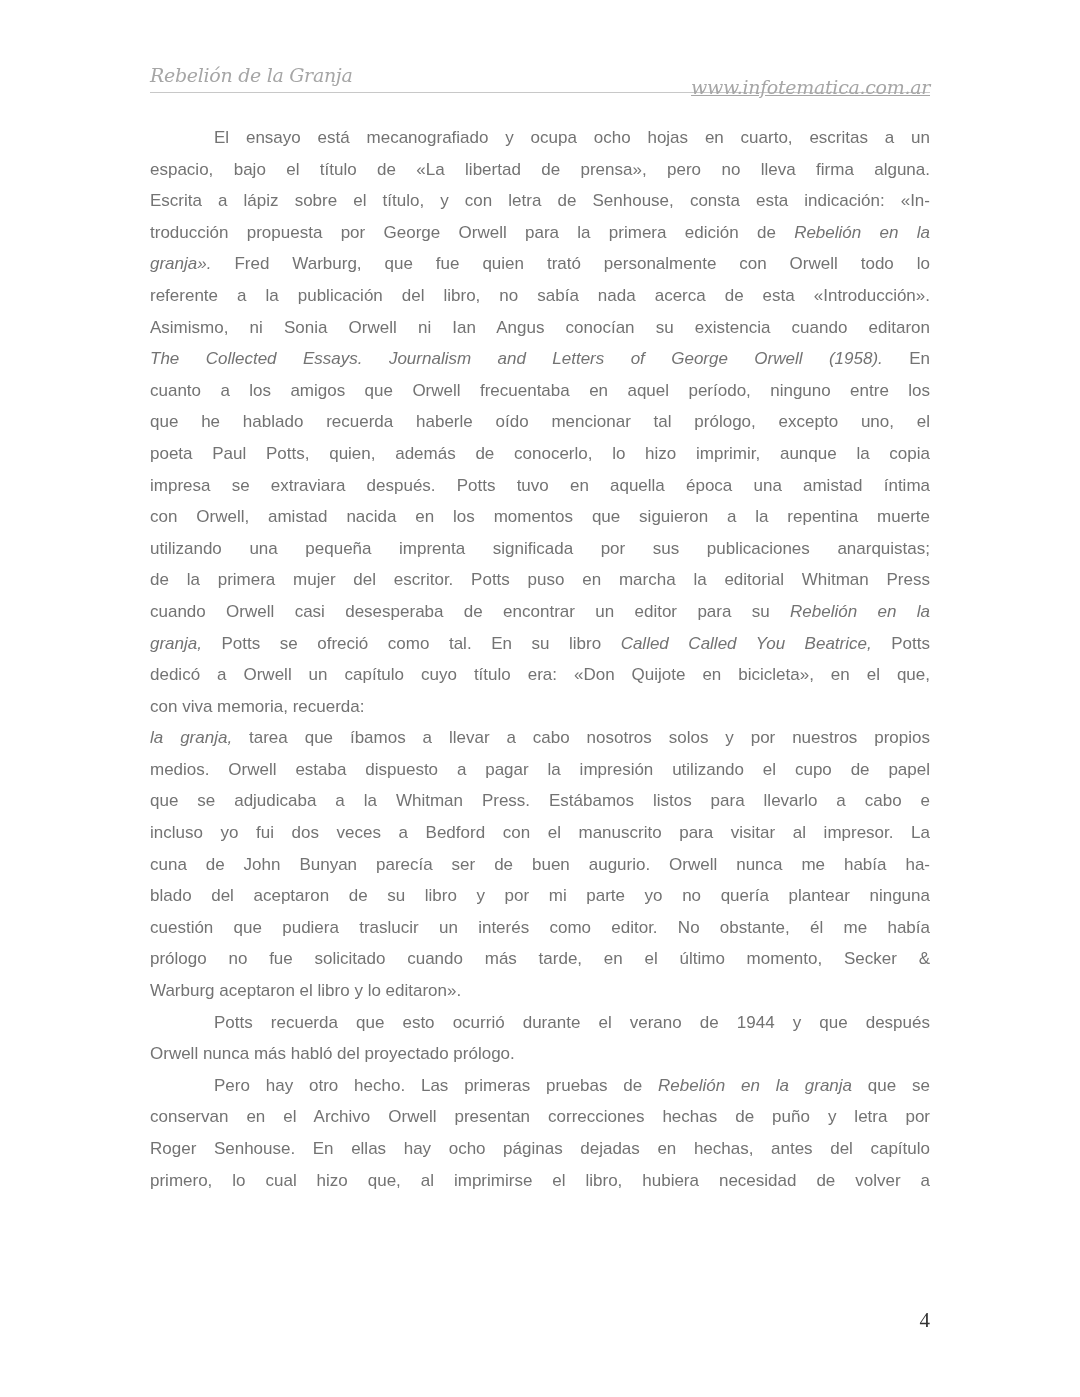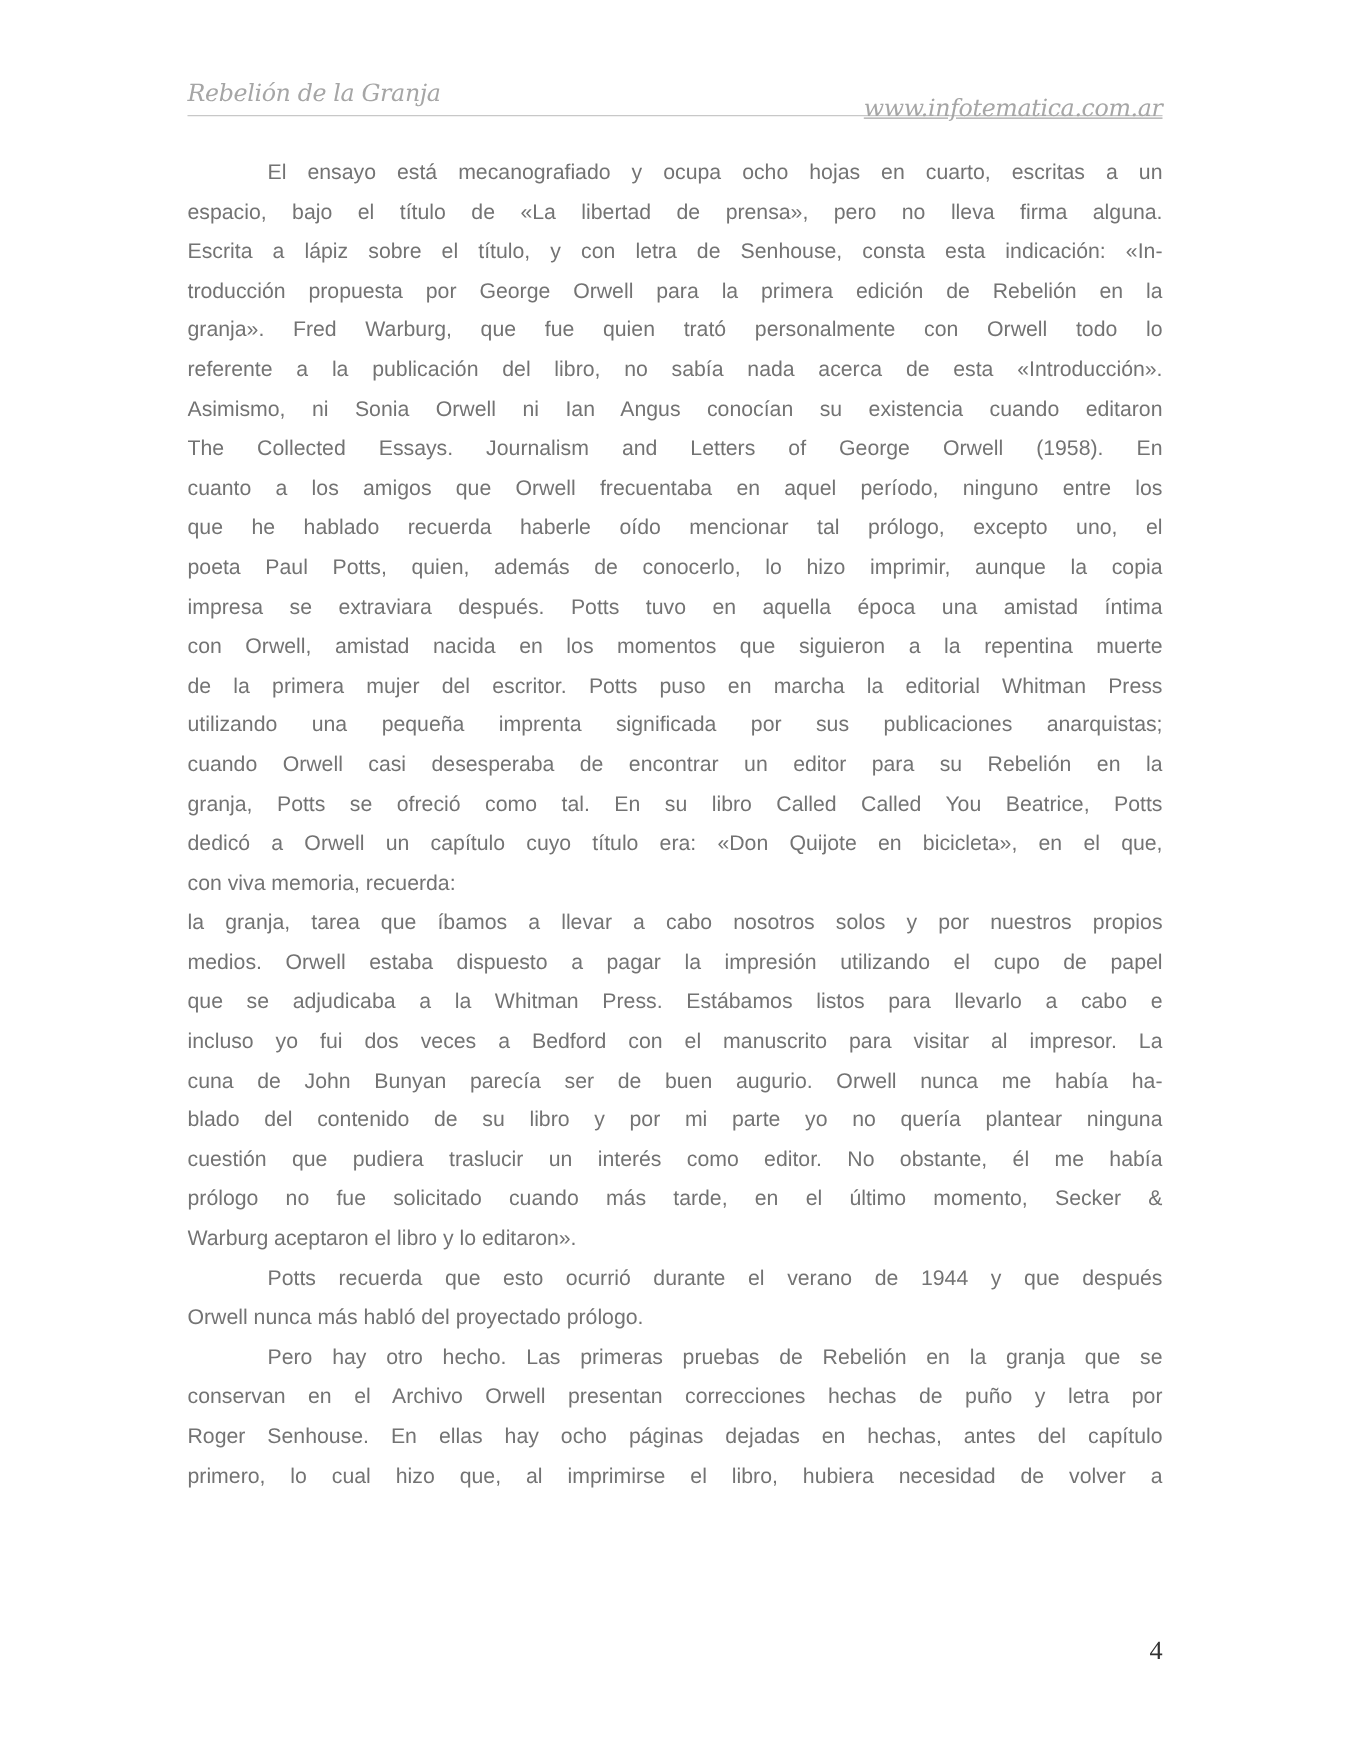--- a/index.html
+++ b/index.html
@@ -61,21 +61,21 @@
       text-align-last: justify;
       overflow: hidden;
     }
     .line.last {
       text-align-last: left;
     }
     .line.indent {
       padding-left: 64px;
     }
     .line span { white-space: pre; }
-    .it { }
+    .it { font-style: italic; }
     .page-number {
       position: absolute;
       left: 900px;
       top: 1308px;
       width: 30px;
       text-align: right;
       font-family: "Liberation Serif", serif;
       font-size: 21px;
       color: #333333;
     }
@@ -96,32 +96,32 @@
       <div class="line"><span>troducción propuesta por George Orwell para la primera edición de </span><span class="it">Rebelión en la</span></div>
       <div class="line"><span class="it">granja».</span><span> Fred Warburg, que fue quien trató personalmente con Orwell todo lo</span></div>
       <div class="line"><span>referente a la publicación del libro, no sabía nada acerca de esta «Introducción».</span></div>
       <div class="line"><span>Asimismo, ni Sonia Orwell ni Ian Angus conocían su existencia cuando editaron</span></div>
       <div class="line"><span class="it">The Collected Essays. Journalism and Letters of George Orwell (1958).</span><span> En</span></div>
       <div class="line"><span>cuanto a los amigos que Orwell frecuentaba en aquel período, ninguno entre los</span></div>
       <div class="line"><span>que he hablado recuerda haberle oído mencionar tal prólogo, excepto uno, el</span></div>
       <div class="line"><span>poeta Paul Potts, quien, además de conocerlo, lo hizo imprimir, aunque la copia</span></div>
       <div class="line"><span>impresa se extraviara después. Potts tuvo en aquella época una amistad íntima</span></div>
       <div class="line"><span>con Orwell, amistad nacida en los momentos que siguieron a la repentina muerte</span></div>
+      <div class="line"><span>utilizando una pequeña imprenta significada por sus publicaciones anarquistas;</span></div>
       <div class="line"><span>de la primera mujer del escritor. Potts puso en marcha la editorial Whitman Press</span></div>
-      <div class="line"><span>utilizando una pequeña imprenta significada por sus publicaciones anarquistas;</span></div>
       <div class="line"><span>cuando Orwell casi desesperaba de encontrar un editor para su </span><span class="it">Rebelión en la</span></div>
       <div class="line"><span class="it">granja,</span><span> Potts se ofreció como tal. En su libro </span><span class="it">Called Called You Beatrice,</span><span> Potts</span></div>
       <div class="line"><span>dedicó a Orwell un capítulo cuyo título era: «Don Quijote en bicicleta», en el que,</span></div>
       <div class="line last"><span>con viva memoria, recuerda:</span></div>
       <div class="line"><span class="it">la granja,</span><span> tarea que íbamos a llevar a cabo nosotros solos y por nuestros propios</span></div>
       <div class="line"><span>medios. Orwell estaba dispuesto a pagar la impresión utilizando el cupo de papel</span></div>
       <div class="line"><span>que se adjudicaba a la Whitman Press. Estábamos listos para llevarlo a cabo e</span></div>
       <div class="line"><span>incluso yo fui dos veces a Bedford con el manuscrito para visitar al impresor. La</span></div>
       <div class="line"><span>cuna de John Bunyan parecía ser de buen augurio. Orwell nunca me había ha-</span></div>
-      <div class="line"><span>blado del contenido de su libro y por mi parte yo no quería plantear ninguna</span></div>
+      <div class="line"><span>blado del aceptaron de su libro y por mi parte yo no quería plantear ninguna</span></div>
       <div class="line"><span>cuestión que pudiera traslucir un interés como editor. No obstante, él me había</span></div>
       <div class="line"><span>prólogo no fue solicitado cuando más tarde, en el último momento, Secker &amp;</span></div>
       <div class="line last"><span>Warburg aceptaron el libro y lo editaron».</span></div>
       <div class="line indent"><span>Potts recuerda que esto ocurrió durante el verano de 1944 y que después</span></div>
       <div class="line last"><span>Orwell nunca más habló del proyectado prólogo.</span></div>
       <div class="line indent"><span>Pero hay otro hecho. Las primeras pruebas de </span><span class="it">Rebelión en la granja</span><span> que se</span></div>
       <div class="line"><span>conservan en el Archivo Orwell presentan correcciones hechas de puño y letra por</span></div>
       <div class="line"><span>Roger Senhouse. En ellas hay ocho páginas dejadas en hechas, antes del capítulo</span></div>
       <div class="line"><span>primero, lo cual hizo que, al imprimirse el libro, hubiera necesidad de volver a</span></div>
     </div>

